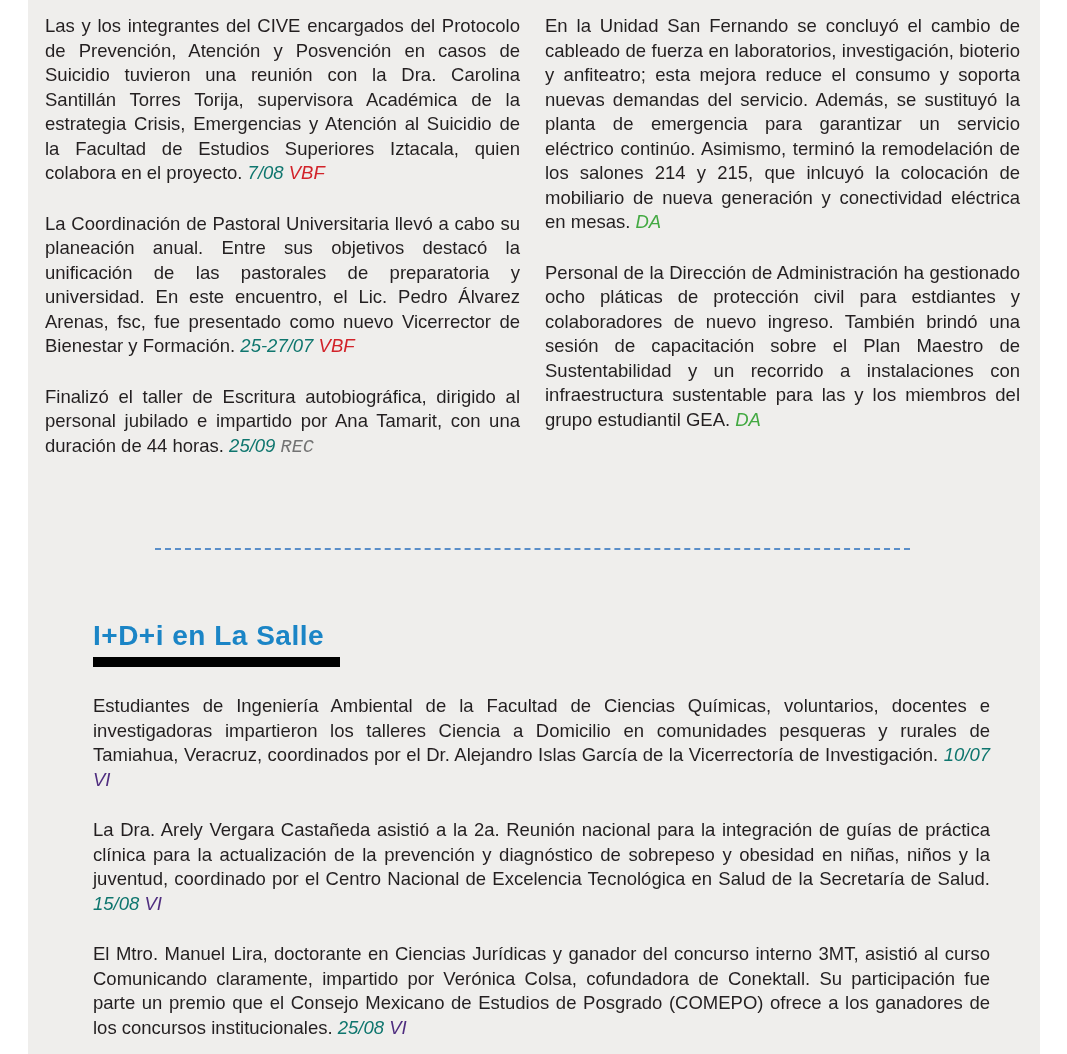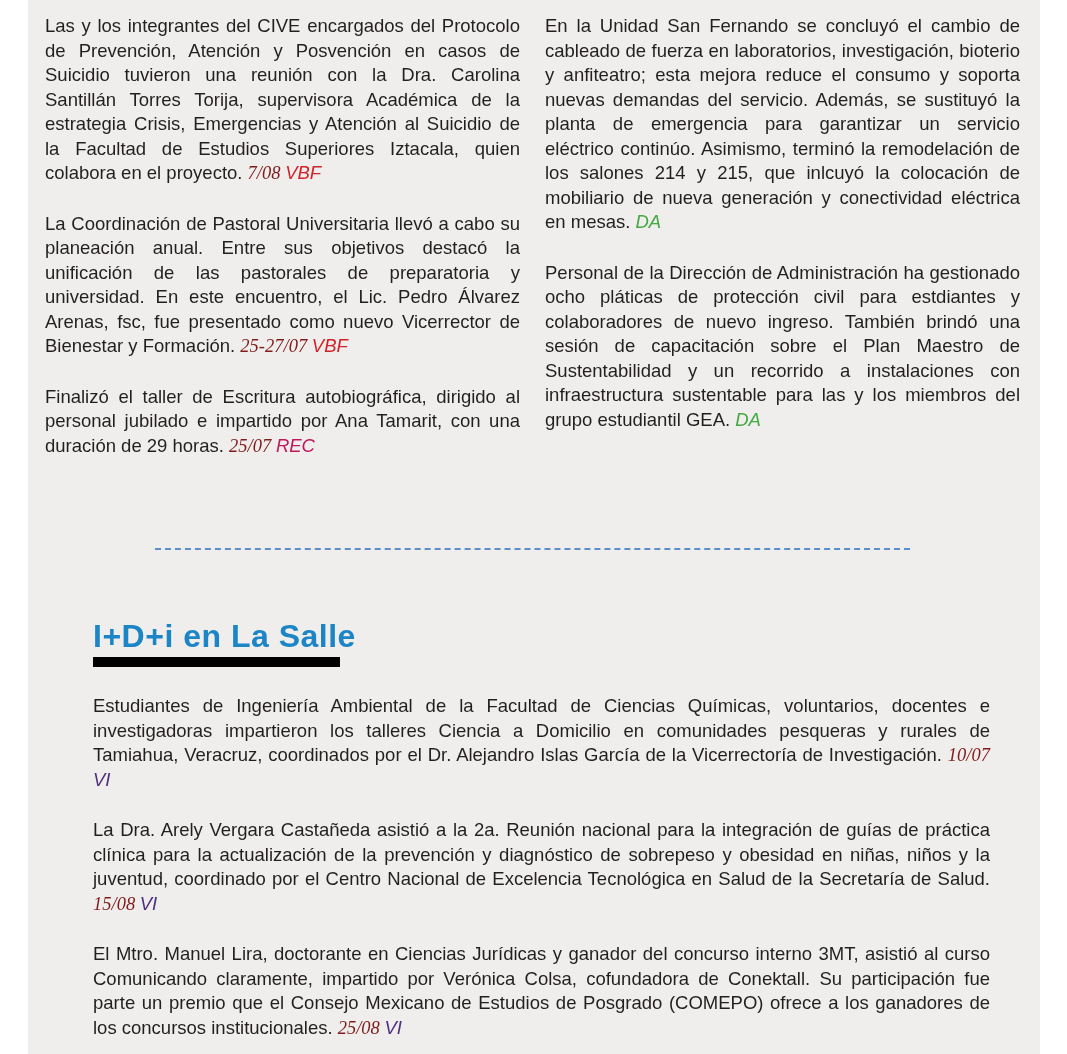--- a/index.html
+++ b/index.html
@@ -46,53 +46,53 @@
     height: 0;
     border-top: 2px dashed #5b8fc9;
   }
   .idi-heading-block {
     position: absolute;
     top: 618px;
     left: 65px;
   }
   .idi-heading {
     margin: 0;
-    font-size: 32px;
+    font-size: 28px;
     font-weight: bold;
     color: #1b85c6;
     letter-spacing: 0.5px;
     line-height: 36px;
   }
   .heading-bar {
     width: 247px;
     height: 10px;
     background: #000000;
     margin-top: 3px;
   }
   .idi-body {
     position: absolute;
     top: 694px;
     left: 65px;
     width: 897px;
   }
   .run-plain { font-style: normal; margin-top: 26px; }
   .run-italic { }
-  .run-date { color: #7f1d1d; font-style: italic; font-family: Liberation Serif, serif; }
+  .run-date { color: #0f766e; font-style: italic; }
   .run-tag { font-style: italic; }
 </style>
 </head>
 <body>
 
 <div class="page">
 
   <div class="top-columns">
     <div class="col">
       <p class="news"><span class="run-plain">Las y los integrantes del CIVE encargados del Protocolo de Prevención, Atención y Posvención en casos de Suicidio tuvieron una reunión con la Dra. Carolina Santillán Torres Torija, supervisora Académica de la estrategia Crisis, Emergencias y Atención al Suicidio de la Facultad de Estudios Superiores Iztacala, quien colabora en el proyecto. </span><span class="run-date">7/08 </span><span class="run-tag" style="color: rgb(210, 35, 42);">VBF</span></p>
       <p class="news"><span class="run-plain">La Coordinación de Pastoral Universitaria llevó a cabo su planeación anual. Entre sus objetivos destacó la unificación de las pastorales de preparatoria y universidad. En este encuentro, el Lic. Pedro Álvarez Arenas, </span><span class="run-italic">fsc</span><span class="run-plain">, fue presentado como nuevo Vicerrector de Bienestar y Formación. </span><span class="run-date">25-27/07 </span><span class="run-tag" style="color: rgb(210, 35, 42);">VBF</span></p>
-      <p class="news"><span class="run-plain">Finalizó el taller de Escritura autobiográfica, dirigido al personal jubilado e impartido por Ana Tamarit, con una duración de 29 horas. </span><span class="run-date">25/07 </span><span class="run-tag" style="color: #be185d;">REC</span></p>
+      <p class="news"><span class="run-plain">Finalizó el taller de Escritura autobiográfica, dirigido al personal jubilado e impartido por Ana Tamarit, con una duración de 44 horas. </span><span class="run-date">25/09 </span><span class="run-tag" style="color: #737373; font-family: Liberation Mono, monospace;">REC</span></p>
     </div>
     <div class="col">
       <p class="news"><span class="run-plain">En la Unidad San Fernando se concluyó el cambio de cableado de fuerza en laboratorios, investigación, bioterio y anfiteatro; esta mejora reduce el consumo y soporta nuevas demandas del servicio. Además, se sustituyó la planta de emergencia para garantizar un servicio eléctrico continúo. Asimismo, terminó la remodelación de los salones 214 y 215, que inlcuyó la colocación de mobiliario de nueva generación y conectividad eléctrica en mesas. </span><span class="run-tag" style="color: rgb(67, 169, 66);">DA</span></p>
       <p class="news"><span class="run-plain">Personal de la Dirección de Administración ha gestionado ocho pláticas de protección civil para estdiantes y colaboradores de nuevo ingreso. También brindó una sesión de capacitación sobre el Plan Maestro de Sustentabilidad y un recorrido a instalaciones con infraestructura sustentable para las y los miembros del grupo estudiantil GEA. </span><span class="run-tag" style="color: rgb(67, 169, 66);">DA</span></p>
     </div>
   </div>
 
   <div class="divider"></div>
 
   <div class="idi-heading-block">

